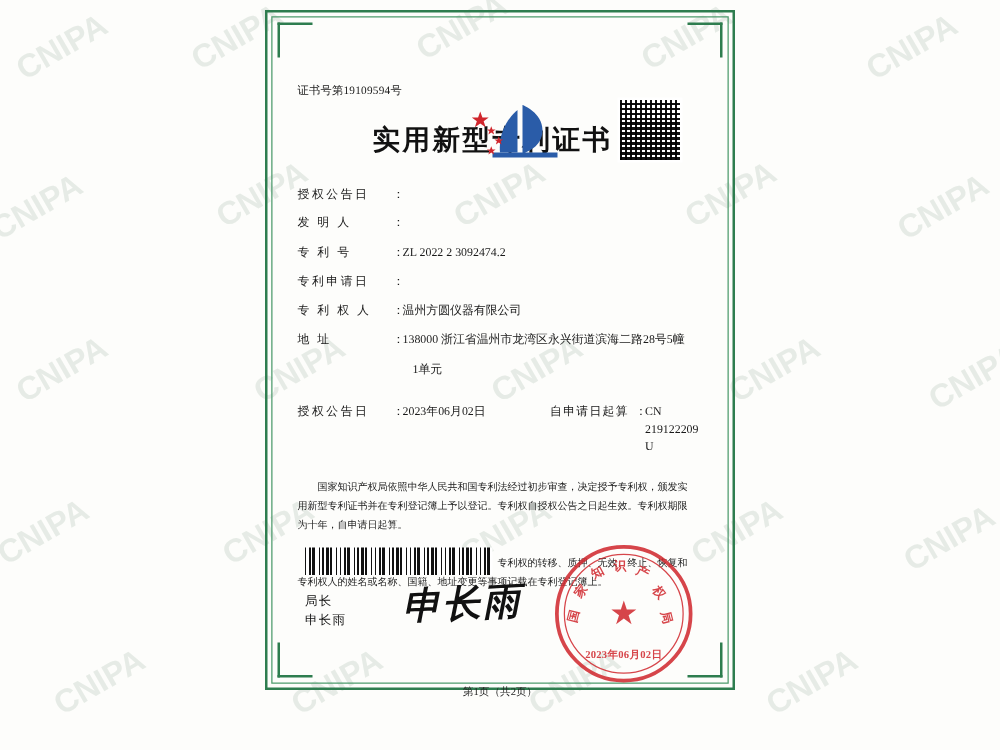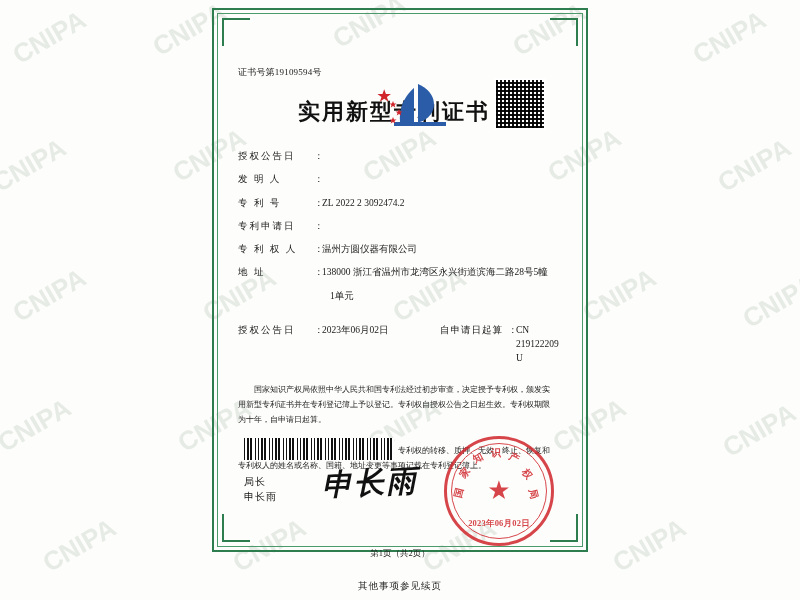--- a/index.html
+++ b/index.html
@@ -371,16 +371,15 @@
       <div class="ch" style="left:26px; top:12px; transform:rotate(-28deg);">知</div>
       <div class="ch" style="left:13px; top:27px; transform:rotate(-52deg);">家</div>
       <div class="ch" style="left:7px; top:47px; transform:rotate(-76deg);">国</div>
       <div class="ch" style="left:62px; top:12px; transform:rotate(28deg);">产</div>
       <div class="ch" style="left:75px; top:28px; transform:rotate(52deg);">权</div>
       <div class="ch" style="left:81px; top:48px; transform:rotate(76deg);">局</div>
       <div class="sealdate">2023年06月02日</div>
     </div>
 
     <div class="pagenum">第1页（共2页）</div>
-    <div class="footnote">其他事项参见续页</div>
 
   </div>
 </div>
 
 </body></html>

